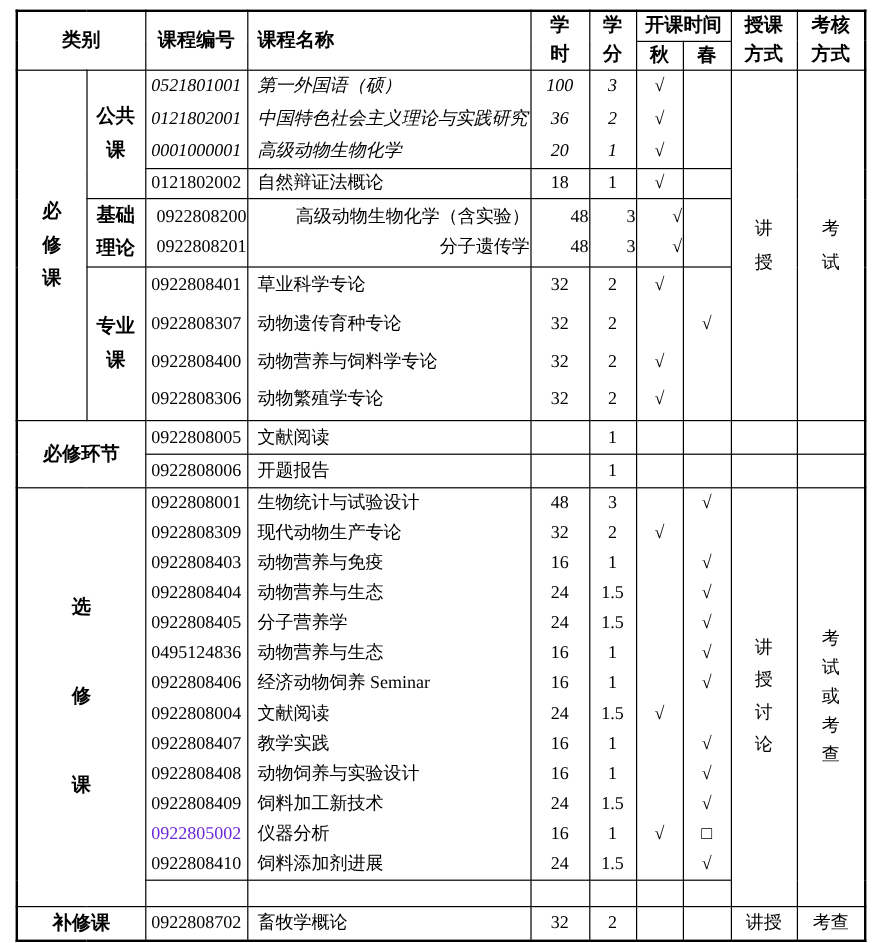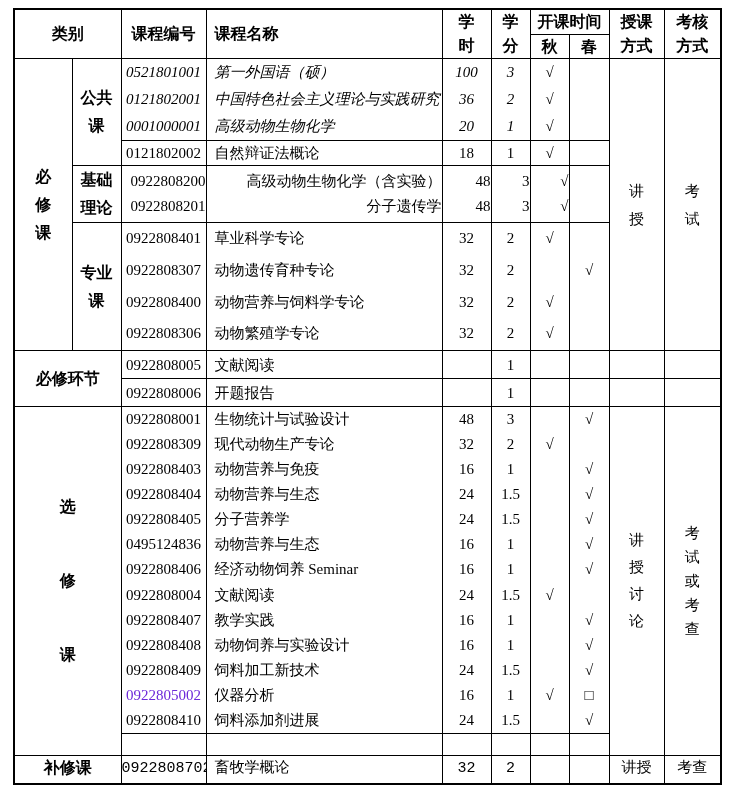--- a/index.html
+++ b/index.html
@@ -34,21 +34,21 @@
   .vlabel .line{height:28px;line-height:28px;text-align:center;}
   .vwide .line{height:74px;line-height:74px;}
   .vmethod{font-weight:normal;font-size:15px;}
   .vmethod .line{height:28px;line-height:28px;}
   .vmethod.t4 .line{height:27px;line-height:27px;}
   .vmethod.t5 .line{height:24px;line-height:24px;}
   
   tr.h1{height:25px;} tr.h2{height:24px;}
   tr.r1{height:81px;} tr.r2{height:25px;} tr.r3{height:50px;}
   tr.r4{height:127px;} tr.r5{height:28px;padding-left:24px;} tr.r6{height:28px;margin-left:48px;}
-  tr.r7{height:326px;} tr.r8{height:22px;} tr.r9{height:28px;font-family:Liberation Mono, monospace;}
+  tr.r7{height:326px;} tr.r8{height:22px;} tr.r9{height:28px;}
 </style>
 </head>
 <body>
 
 <table>
   <colgroup>
     <col style="width:58px">
       <col style="width:49px">
       <col style="width:85px">
     <col style="width:236px">

